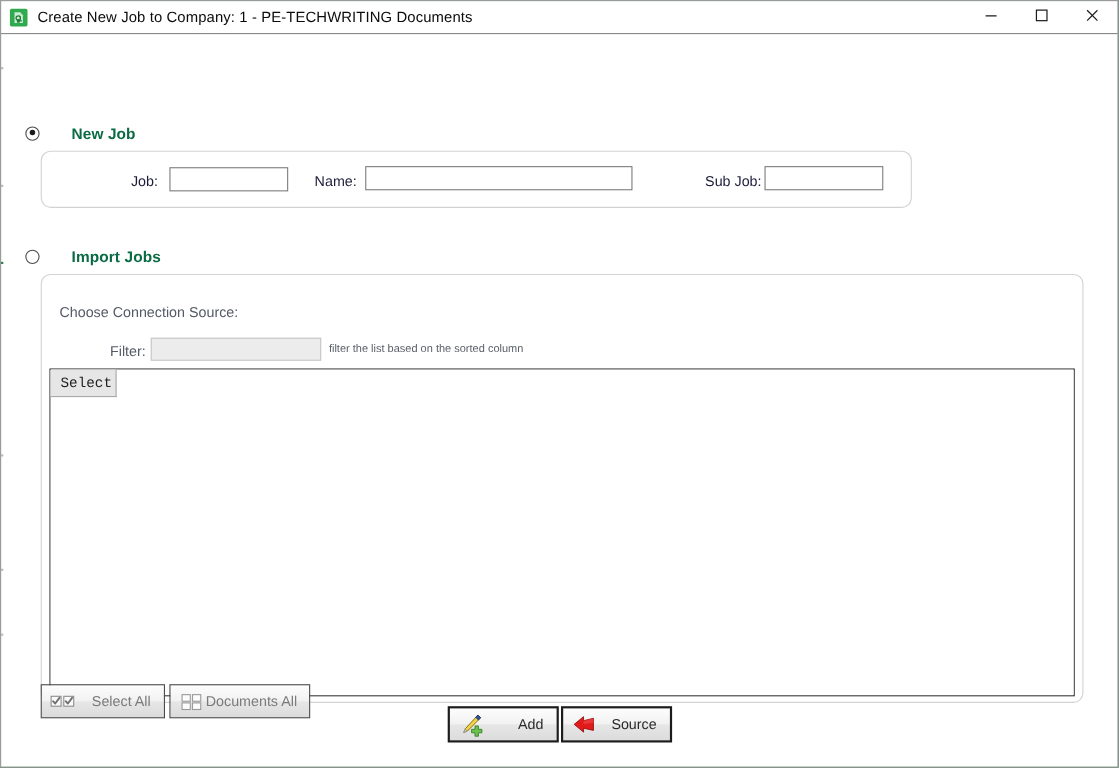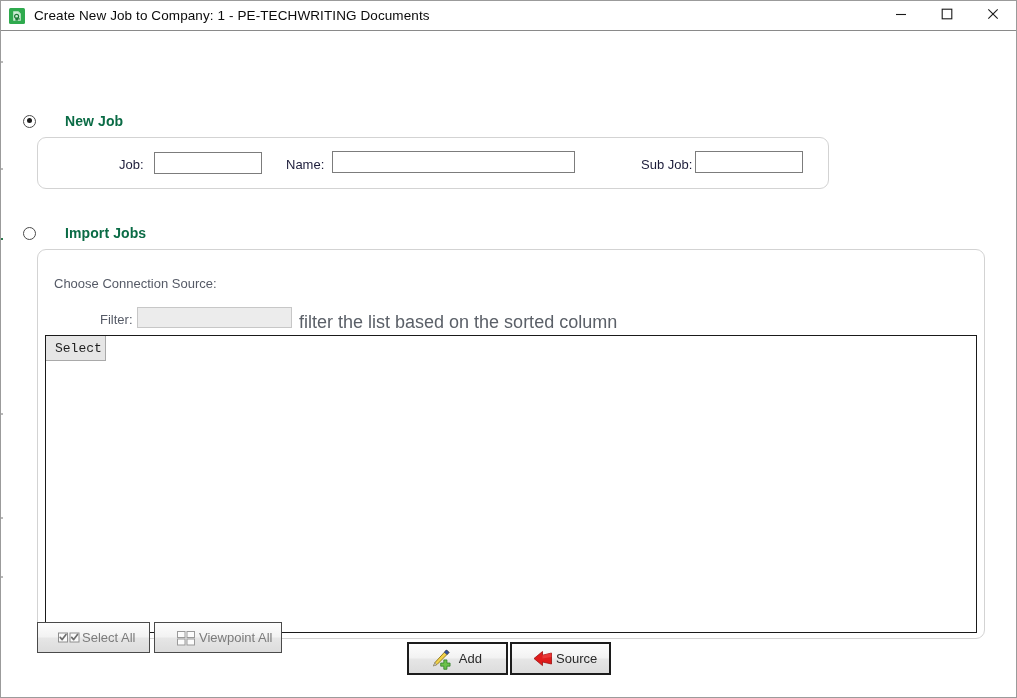--- a/index.html
+++ b/index.html
@@ -132,21 +132,21 @@
     white-space: nowrap;
   }
   .muted-label {
     position: absolute;
     font-size: 13px;
     color: #555a66;
     white-space: nowrap;
   }
   .hint-text {
     position: absolute;
-    font-size: 18px;
+    font-size: 10px;
     color: #5b6068;
     white-space: nowrap;
   }
 
   
   .textbox {
     position: absolute;
     background: #ffffff;
     border: 1px solid #7c7c7c;
     box-sizing: border-box;
@@ -219,21 +219,21 @@
   
   .btn {
     position: absolute;
     box-sizing: border-box;
     background: linear-gradient(to bottom, #fdfdfd 0%, #f2f2f2 48%, #e6e6e6 52%, #dcdcdc 100%);
     border: 1px solid #2f2f2f;
     display: flex;
     align-items: center;
     font-size: 13px;
     color: #2a2a2a;
-    padding: 0 18px;
+    padding: 0 6px;
     user-select: none;
   }
   .btn.disabled { color: #7b7b7b; border: 1px solid #4a4a4a; }
   .btn.accent { border: 2px solid #1c1c1c; }
   .btn-icon {
     width: 26px;
     height: 26px;
     flex: 0 0 auto;
     display: flex;
     align-items: center;
@@ -350,21 +350,21 @@
 
     <div class="btn disabled" style="left:153px; top:591px; width:128px; height:31px;">
       <span class="btn-icon">
         <svg width="24" height="18" viewBox="0 0 24 18">
           <rect x="3.5" y="2.5" width="7.5" height="6" fill="#fcfcfc" stroke="#9a9a9a" stroke-width="1"></rect>
           <rect x="13" y="2.5" width="7.5" height="6" fill="#fcfcfc" stroke="#9a9a9a" stroke-width="1"></rect>
           <rect x="3.5" y="10" width="7.5" height="6" fill="#fcfcfc" stroke="#9a9a9a" stroke-width="1"></rect>
           <rect x="13" y="10" width="7.5" height="6" fill="#fcfcfc" stroke="#9a9a9a" stroke-width="1"></rect>
         </svg>
       </span>
-      <span class="btn-label">Viewpoint All</span>
+      <span class="btn-label">Documents All</span>
     </div>
 
     <div class="btn accent" style="left:406px; top:611px; width:101px; height:33px;">
       <span class="btn-icon">
         <svg width="26" height="26" viewBox="0 0 26 26">
           <path d="M19.5 4.0 L22.0 6.5 L10.0 18.5 L6.6 19.9 L8.0 16.5 Z" fill="#f2d24a" stroke="#8a7010" stroke-width="0.9" stroke-linejoin="round"></path>
           <path d="M19.5 4.0 L22.0 6.5 L19.9 8.6 L17.4 6.1 Z" fill="#2f4fa0" stroke="#22356e" stroke-width="0.7"></path>
           <path d="M8.0 16.5 L6.6 19.9 L9.4 18.7 Z" fill="#d8d8d8" stroke="#8a8a8a" stroke-width="0.6"></path>
           <path d="M14.2 15.2 h4.0 v-4.0 h4.0 v4.0 h4.0 v4.0 h-4.0 v4.0 h-4.0 v-4.0 h-4.0 z" transform="translate(-0.5,0.5) scale(0.78) translate(4,6)" fill="#6cc24a" stroke="#2f7d24" stroke-width="1"></path>
         </svg>

